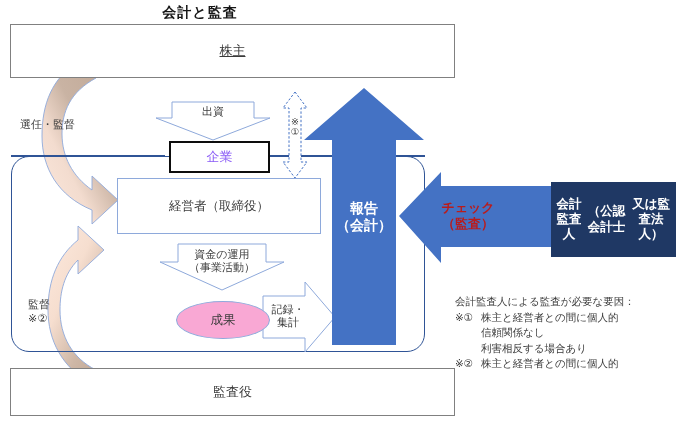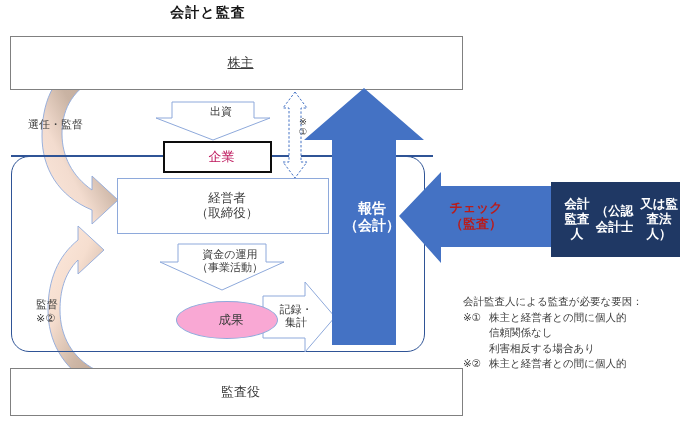--- a/index.html
+++ b/index.html
@@ -5,66 +5,66 @@
   html,body{margin:0;padding:0;}
   body{
     width:680px;height:423px;
     background:#ffffff;
     font-family:"Liberation Sans","DejaVu Sans",sans-serif;
     overflow:hidden;
     position:relative;
     color:#3b3b3b;
   }
   #stage{position:absolute;left:0;top:0;width:680px;height:423px;}
-  .abs{position:absolute;padding-left:8px;}
+  .abs{position:absolute;}
 
   
   #title{
     left:0;top:4px;width:400px;
     text-align:center;
     font-size:14px;font-weight:bold;color:#161616;
     letter-spacing:1px;
   }
 
   
   .plainbox{
     border:1px solid #808080;
     background:#ffffff;
     display:flex;align-items:center;justify-content:center;
     font-size:13px;color:#3b3b3b;
   }
-  #shareholder-box{left:10px;top:36px;width:443px;height:52px;text-decoration:underline;}
+  #shareholder-box{left:10px;top:24px;width:443px;height:52px;text-decoration:underline;}
   #auditor-box{left:10px;top:368px;width:443px;height:46px;}
 
   
   #company-container{
     left:11px;top:156px;width:414px;height:196px;
     border:1.6px solid #2F5496;
     border-radius:18px;
     background:transparent;
     box-sizing:border-box;
   }
   
   .hline{background:#2F5496;height:1.8px;}
   #hline-left{left:11px;top:155px;width:154px;}
   #hline-right{left:259px;top:155px;width:166px;}
 
   
   #enterprise-box{
-    left:163px;top:141px;width:97px;height:28px;
+    left:169px;top:141px;width:97px;height:28px;
     border:2px solid #0d0d0d;background:#ffffff;
     display:flex;align-items:center;justify-content:center;
-    font-size:13px;color:#be185d;
+    font-size:13px;color:#8b5cf6;
   }
 
   
   #manager-box{
     left:117px;top:178px;width:202px;height:54px;
     border:1px solid #8EA9DB;background:#ffffff;
-    display:flex;flex-direction:column;align-items:center;justify-content:center;
+    display:flex;align-items:center;justify-content:center;
     font-size:12.5px;line-height:1.18;color:#3b3b3b;
   }
 
   
   #result-ellipse{
     left:176px;top:301px;width:92px;height:36px;
     border:1px solid #8EA9DB;background:#f9a8d4;border-radius:50%;
     display:flex;align-items:center;justify-content:center;
     font-size:12.5px;color:#3b3b3b;
   }

